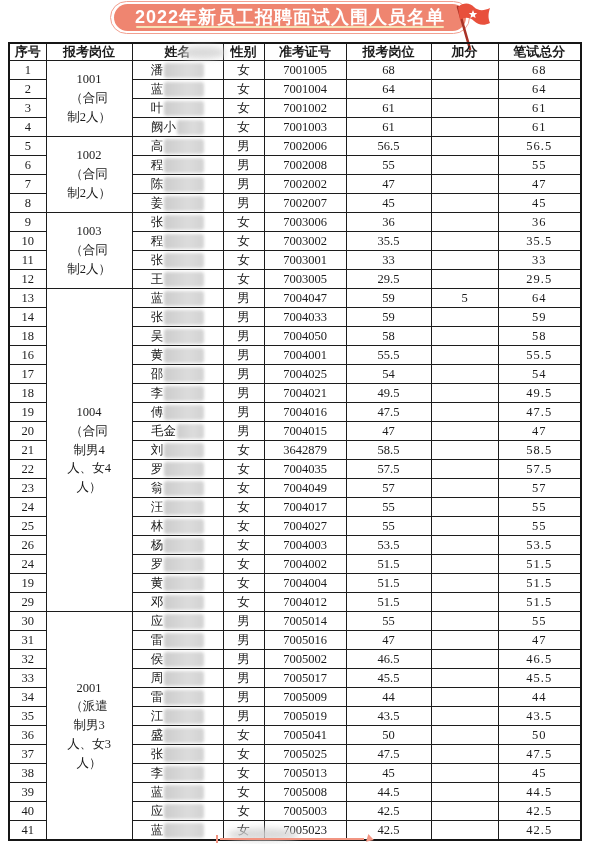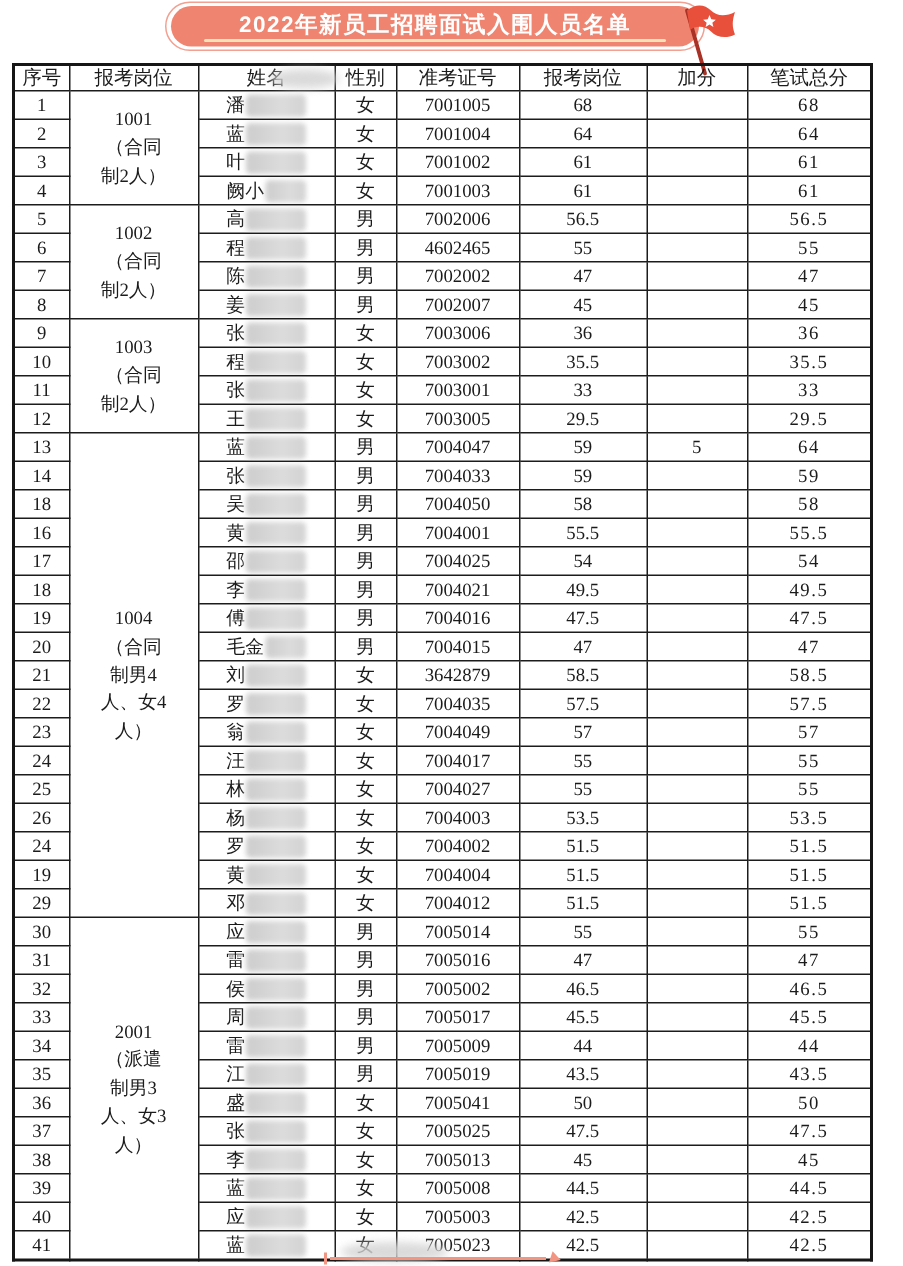--- a/index.html
+++ b/index.html
@@ -13,39 +13,39 @@
     position:absolute;left:114px;top:4px;width:352px;height:27px;
     background:#ef8570;border-radius:16px;
     display:flex;align-items:center;justify-content:center;
   }
   .banner::before{
     content:"";position:absolute;left:-4px;top:-3px;right:-4px;bottom:-3px;
     border:1px solid #f2a090;border-radius:19px;
   }
   .banner-title{
     font-family:"Liberation Sans","DejaVu Sans",sans-serif;
-    font-weight:bold;font-size:15px;color:#ffffff;letter-spacing:1px;
+    font-weight:bold;font-size:18px;color:#ffffff;letter-spacing:1px;
     position:relative;top:-1px;white-space:nowrap;
   }
   .banner-underline{
     position:absolute;left:22px;right:22px;bottom:3px;height:2px;
     background:#f6e7bb;border-radius:2px;opacity:.95;
   }
   .flag{position:absolute;left:449px;top:1px;}
   
   table.roster{
     position:absolute;left:8px;top:42px;width:572px;
     border-collapse:collapse;table-layout:fixed;
     border:2px solid #161616;
   }
   .roster th,.roster td{
     border:1px solid #1c1c1c;text-align:center;vertical-align:middle;
     color:#1b1b1b;padding:0;overflow:hidden;white-space:nowrap;
   }
-  .roster th{height:16px;font-size:13px;font-weight:normal;line-height:16px;}
+  .roster th{height:16px;font-size:13px;font-weight:bold;line-height:16px;}
   .roster td{height:18px;font-size:12.5px;line-height:18px;}
   td.pos-cell{white-space:normal;line-height:1.5;font-size:12.5px;padding:0 20px;}
   td.total-cell{letter-spacing:1px;}
   .name-wrap{display:inline-flex;align-items:center;justify-content:center;}
   .name-blur{
     display:inline-block;height:15px;background:linear-gradient(90deg,#c9c9c9,#d9d9d9 60%,#cfcfcf);
     border-radius:3px;filter:blur(1.6px);margin-left:1px;vertical-align:middle;
     opacity:.92;
   }
   .blur-smudge{
@@ -161,21 +161,21 @@
         <td></td>
         <td class="total-cell">56.5</td>
       </tr>
       <tr>
         <td>6</td>
         <td><span class="name-wrap">
             <span>程</span>
             <span class="name-blur" style="width: 40px;"></span>
           </span></td>
         <td>男</td>
-        <td>4602465</td>
+        <td>7002008</td>
         <td>55</td>
         <td></td>
         <td class="total-cell">55</td>
       </tr>
       <tr>
         <td>7</td>
         <td><span class="name-wrap">
             <span>陈</span>
             <span class="name-blur" style="width: 40px;"></span>
           </span></td>

